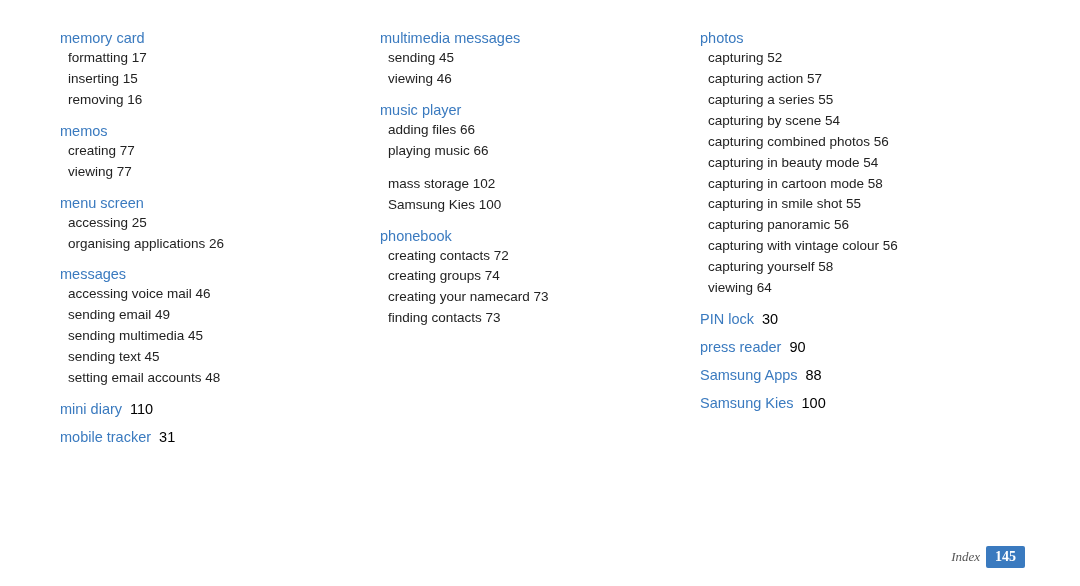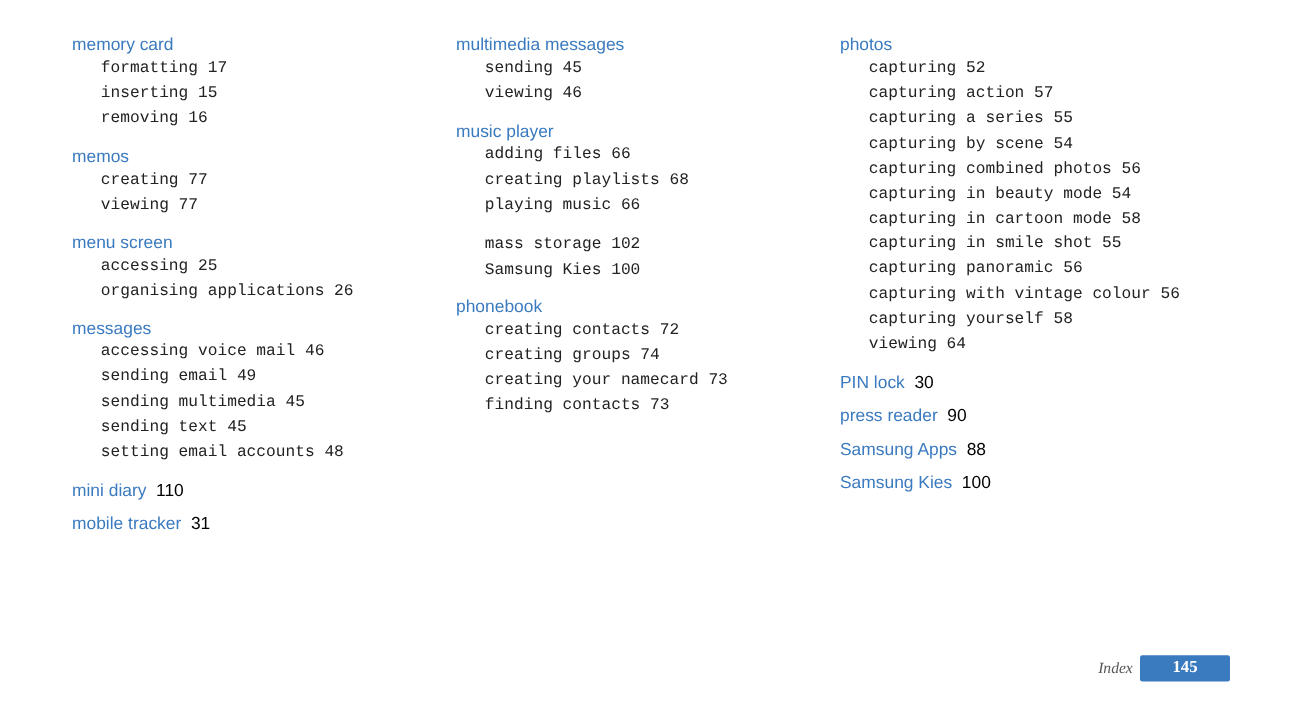--- a/index.html
+++ b/index.html
@@ -33,22 +33,21 @@
     .index-entry {
       margin-bottom: 12px;
     }
     .entry-heading {
       color: #3a7abf;
       font-size: 14.5px;
       font-weight: 500;
       margin-bottom: 2px;
     }
     .sub-items {
-      margin-left: 24px;
-      font-family: Liberation Mono, monospace;
+      margin-left: 8px;
     }
     .sub-item {
       font-size: 13.5px;
       color: #222;
       line-height: 1.55;
     }
     .inline-entry {
       display: flex;
       align-items: baseline;
       gap: 0;
@@ -74,21 +73,21 @@
     .footer-text {
       font-size: 13px;
       color: #555;
       font-style: italic;
     }
     .footer-badge {
       background: #3a7abf;
       color: #fff;
       font-size: 14px;
       font-weight: bold;
-      padding: 3px 27px;
+      padding: 3px 9px;
       border-radius: 2px;
       text-align: right;
     }
   </style>
 </head>
 <body>
 
 <div class="page">
   <div class="columns">
   <div class="col">
@@ -142,21 +141,20 @@
           <div class="entry-heading">multimedia messages</div>
           <div class="sub-items">
             <div class="sub-item">sending   45</div>
             <div class="sub-item">viewing   46</div>
           </div>
         </div>
         <div class="index-entry">
           <div class="entry-heading">music player</div>
           <div class="sub-items">
             <div class="sub-item">adding files   66</div>
-            <div class="sub-item">creating playlists   68</div>
             <div class="sub-item">playing music   66</div>
           </div>
         </div>
         <div class="index-entry">
           <div class="sub-items">
             <div class="sub-item">mass storage   102</div>
             <div class="sub-item">Samsung Kies   100</div>
           </div>
         </div>
         <div class="index-entry">

